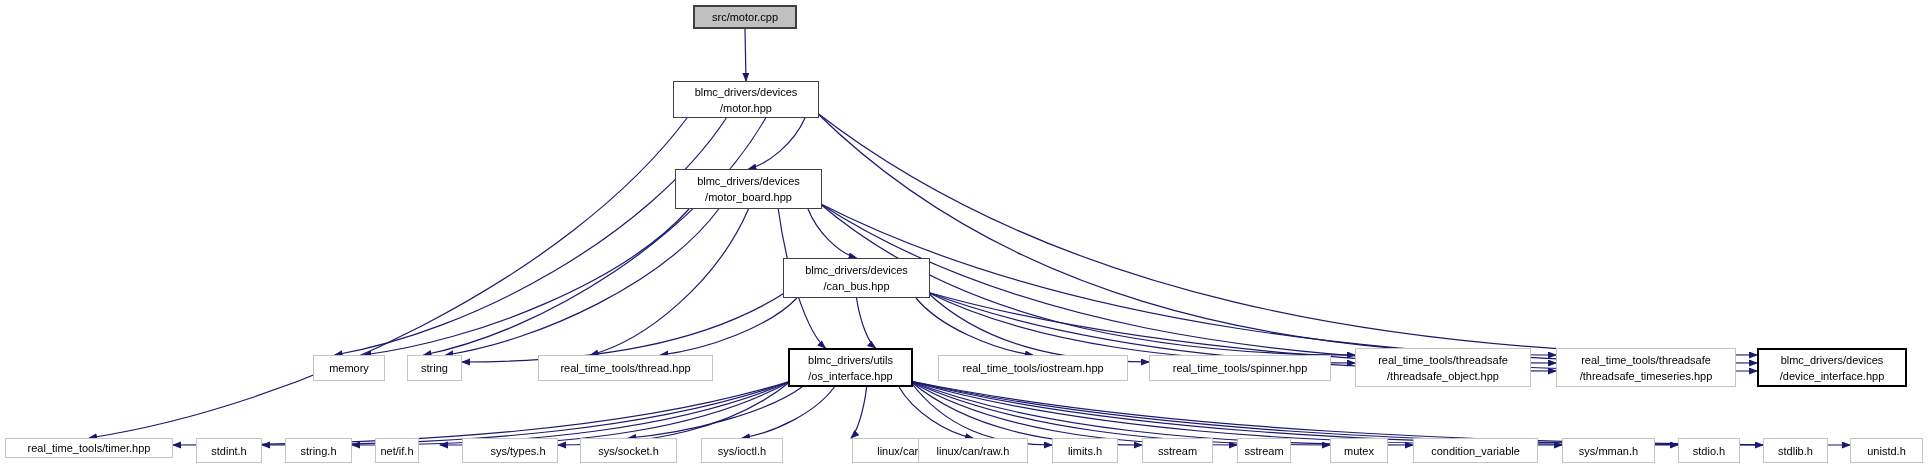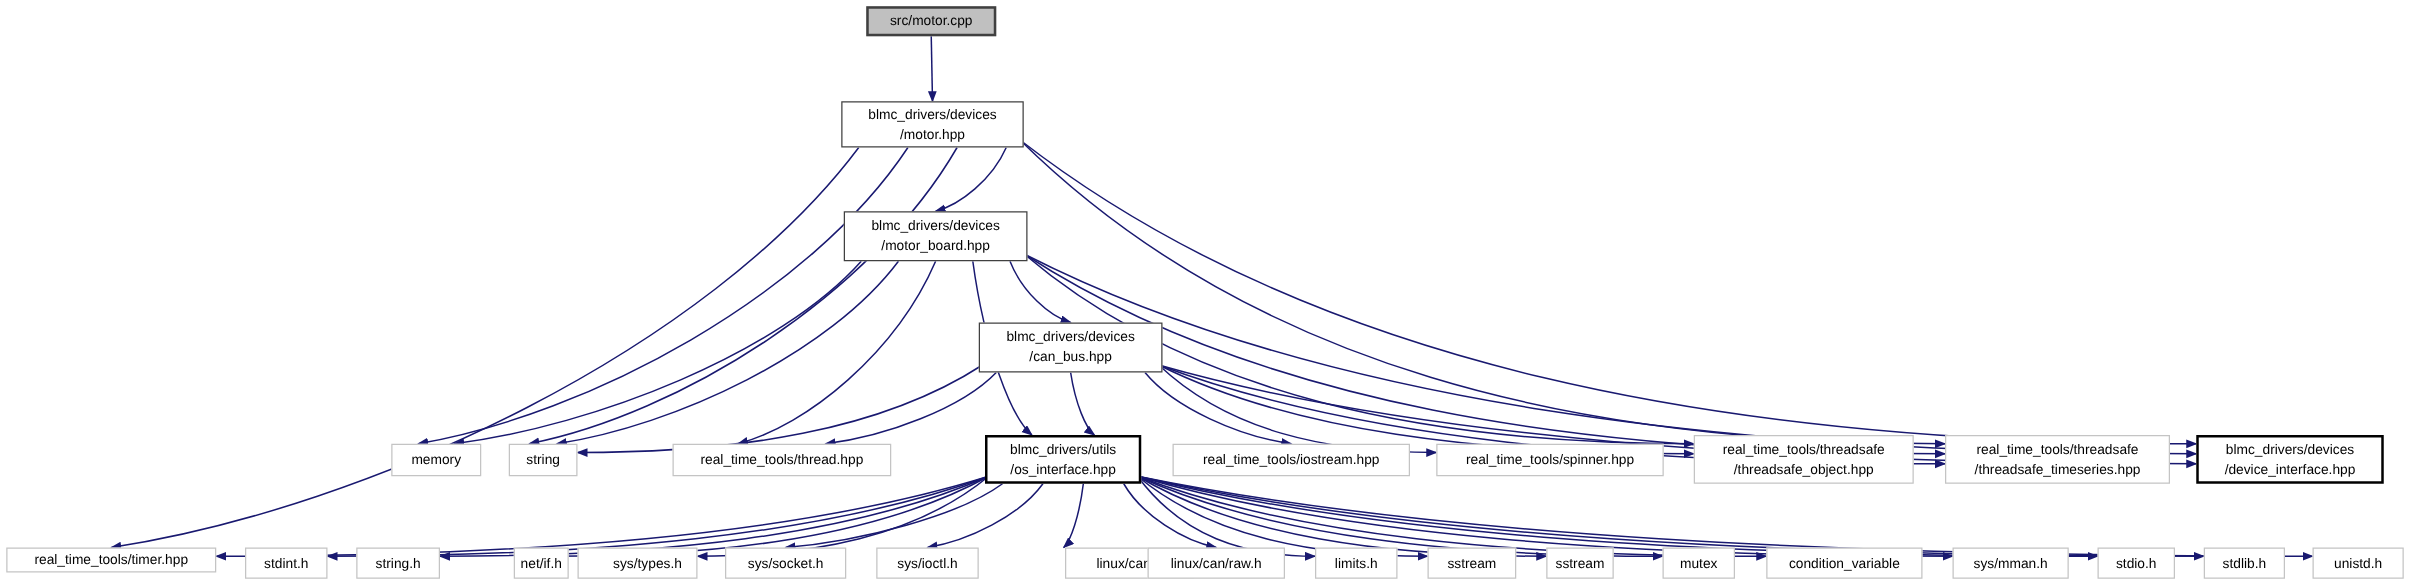--- a/index.html
+++ b/index.html
@@ -122,21 +122,21 @@
       </div>
       <div class="node plain" style="left: 5px; top: 438px; width: 168px; height: 20px;">
         <div class="lbl">real_time_tools/timer.hpp</div>
       </div>
       <div class="node plain" style="left: 196px; top: 438px; width: 66px; height: 25px;">
         <div class="lbl">stdint.h</div>
       </div>
       <div class="node plain" style="left: 285px; top: 438px; width: 67px; height: 25px;">
         <div class="lbl">string.h</div>
       </div>
-      <div class="node plain" style="left: 375px; top: 438px; width: 44px; height: 25px; margin-left: 36px;">
+      <div class="node plain" style="left: 375px; top: 438px; width: 44px; height: 25px;">
         <div class="lbl">net/if.h</div>
       </div>
       <div class="node plain" style="left: 462px; top: 438px; width: 96px; height: 25px; padding-left: 16px;">
         <div class="lbl">sys/types.h</div>
       </div>
       <div class="node plain" style="left: 580px; top: 438px; width: 97px; height: 25px;">
         <div class="lbl">sys/socket.h</div>
       </div>
       <div class="node plain" style="left: 701px; top: 438px; width: 82px; height: 25px;">
         <div class="lbl">sys/ioctl.h</div>

